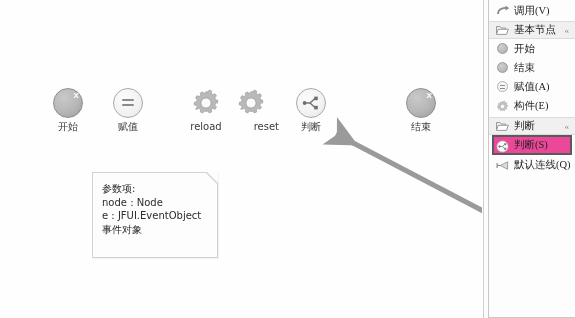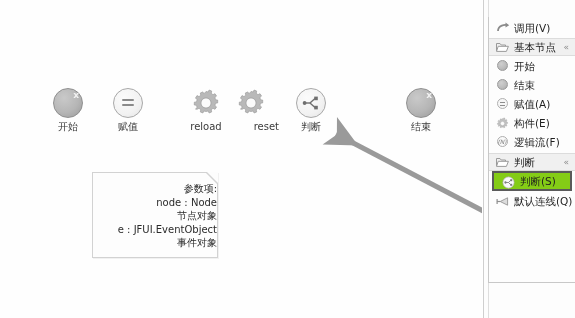--- a/index.html
+++ b/index.html
@@ -99,43 +99,43 @@
     filter: drop-shadow(-1px 1px 0 #d2d2d2);
   }
   #note .lines {
     padding: 9px 0 0 9px;
   }
   #note .lines div {
     font-size: 10px;
     color: #2b2b2b;
     line-height: 13.5px;
     white-space: nowrap;
-    text-align: right;
   }
 
   
   #arrow { position: absolute; left: 0; top: 0; width: 482px; height: 318px; pointer-events: none; }
 
   
   #panel {
     position: absolute;
     left: 483px; top: 0;
     width: 92px; height: 318px;
     background: #fdfdfd;
     border-left: 1px solid #cfcfcf;
     box-sizing: border-box;
   }
   #panel-inner {
     position: absolute;
-    left: 4px; top: 17px;
-    width: 88px; height: 266px;
+    left: 4px; top: 0;
+    width: 88px; height: 318px;
     background: #fdfdfd;
     border: 1px solid #c8c8c8;
     border-top: none;
     box-sizing: border-box;
+    font-family: Liberation Serif, serif;
   }
   .grip {
     position: absolute;
     left: 0; top: 0;
     width: 4px; height: 318px;
     background: #fdfdfd;
     border-right: 1px solid #dedede;
   }
   .row {
     display: flex;
@@ -169,22 +169,22 @@
     right: 6px; top: 3px;
     font-size: 9px;
     color: #8c8c8c;
     line-height: 11px;
   }
   .item.selected {
     border: 2px solid #5a5a5a;
     box-sizing: border-box;
     height: 20px;
     margin: 0 3px;
-    padding-left: 7px;
-    background: #84cc16;
+    padding-left: 1px;
+    background: #ec4899;
   }
 
   
   .i-dot-fill {
     width: 11px; height: 11px; border-radius: 50%;
     background: radial-gradient(circle at 36% 32%, #cfcfcf 0%, #bdbdbd 55%, #a5a5a5 100%);
     border: 1px solid #9b9b9b;
     box-sizing: border-box;
     position: absolute; left: 2px; top: 2px;
   }
@@ -296,21 +296,20 @@
         <span class="mark-x">x</span>
       </div>
       <div class="label">结束</div>
     </div>
 
     <div id="note">
       <div class="fold"></div>
       <div class="lines">
         <div>参数项:</div>
         <div>node : Node</div>
-        <div>节点对象</div>
         <div>e : JFUI.EventObject</div>
         <div>事件对象</div>
       </div>
     </div>
 
     <svg id="arrow">
       <defs>
         <marker id="ahead" markerWidth="7" markerHeight="7" refX="5.2" refY="3.5" orient="auto" markerUnits="strokeWidth">
           <path d="M6.6,0.4 L0.2,3.5 L6.6,6.6 L5.0,3.5 Z" fill="#9a9a9a"></path>
         </marker>
@@ -368,26 +367,20 @@
       <div class="row item">
         <span class="ico">
           <svg class="micro" width="13" height="13" viewBox="0 0 30 30">
             <path d="M15 3.5l2.2.5.9-2 2.6 1.1-.5 2.2 1.8 1.4 2-1 1.5 2.4-1.6 1.5.6 2.2 2.2.3v2.8l-2.2.3-.6 2.2 1.6 1.5-1.5 2.4-2-1-1.8 1.4.5 2.2-2.6 1.1-.9-2-2.2.5-2.2-.5-.9 2-2.6-1.1.5-2.2-1.8-1.4-2 1L4.5 21l1.6-1.5-.6-2.2-2.2-.3v-2.8l2.2-.3.6-2.2L4.5 10 6 7.6l2 1 1.8-1.4-.5-2.2 2.6-1.1.9 2z" fill="#c0c0c0" stroke="#a2a2a2" stroke-width="0.8"></path>
             <circle cx="15" cy="15" r="5" fill="#fbfbfb" stroke="#a3a3a3" stroke-width="1"></circle>
           </svg>
         </span>
         <span class="txt">构件(E)</span>
       </div>
 
-      <div class="row item">
-        <span class="ico">
-            <i class="i-circle-txt">(N)</i>
-          </span>
-        <span class="txt">逻辑流(F)</span>
-      </div>
 
 
 
       <div class="row group-head" style="margin-top:2px;">
         <span class="ico">
           <svg class="micro" width="13" height="11" viewBox="0 0 13 11">
             <path d="M0.5 9 L0.5 1.5 L4 1.5 L5.2 3 L9.5 3 L9.5 4.3" stroke="#9a9a9a" stroke-width="1" fill="none"></path>
             <path d="M2.2 4.3 L12.4 4.3 L10.4 9.4 L0.5 9.4 Z" stroke="#9a9a9a" stroke-width="1" fill="#ffffff"></path>
           </svg>
         </span>

